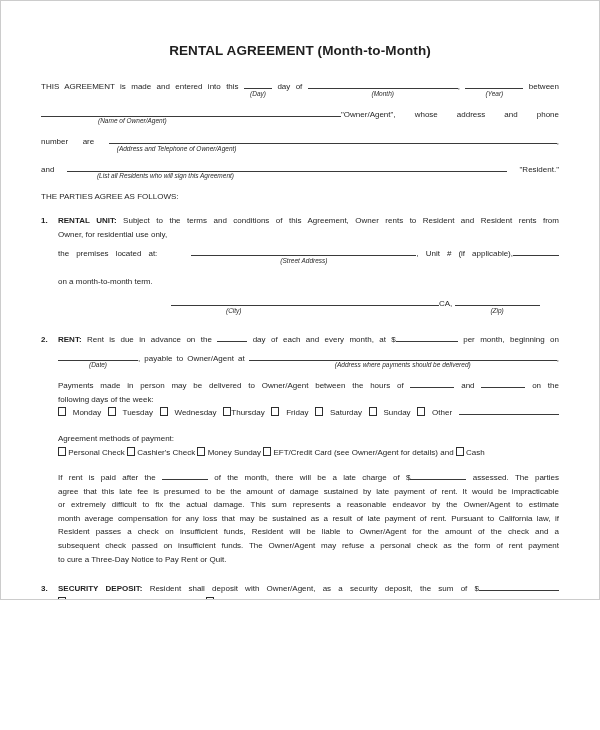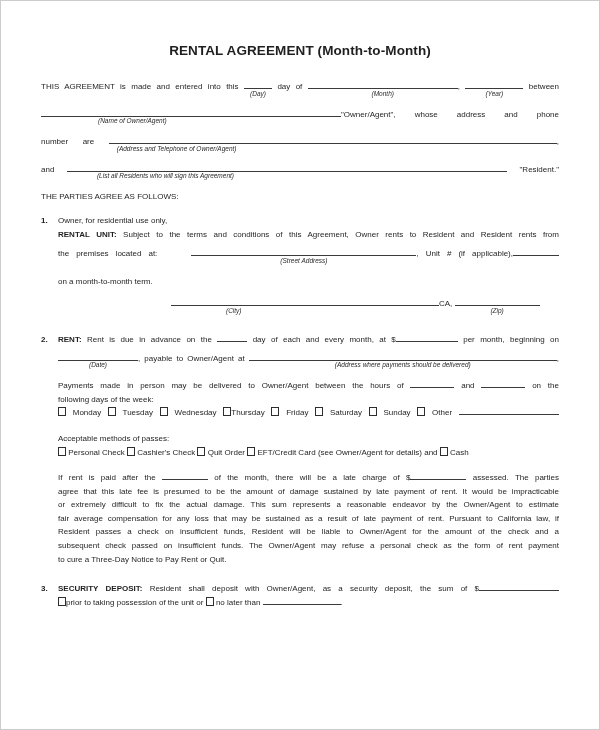--- a/index.html
+++ b/index.html
@@ -4,21 +4,21 @@
 <style>
   :root{
     --text:#1f1f1f;
     --line:#3a3a3a;
     --border:#cccccc;
   }
   html,body{margin:0;padding:0;background:#ffffff;}
   body{font-family:"Liberation Sans","DejaVu Sans",sans-serif;color:var(--text);}
   .page{
     position:relative;
-    width:600px;height:730px;
+    width:600px;height:600px;
     box-sizing:border-box;
     padding:42px 40px 0 40px;
     border:1px solid var(--border);
     background:#ffffff;
     overflow:hidden;
   }
   .title{
     font-size:13.5px;
     font-weight:bold;
     text-align:center;
@@ -65,43 +65,43 @@
   <div class="ln jl lr"><span>THIS AGREEMENT is made and entered into this</span> <span class="blank" style="width: 28px;"><span class="lbl c">(Day)</span></span> <span>day of</span> <span class="blank" style="width: 150px;"><span class="lbl c">(Month)</span></span><span>,</span> <span class="blank" style="width: 58px;"><span class="lbl c">(Year)</span></span> <span>between</span></div>
   <div class="ln jl lr" style="margin-top:10px"><span class="blank" style="width: 300px;"><span class="lbl" style="left: 57px;">(Name of Owner/Agent)</span></span><span>"Owner/Agent", whose address and phone</span></div>
   <div class="ln jl lr" style="margin-top:11px"><span>number are</span> <span class="blank" style="width: 448px;"><span class="lbl" style="left: 8px;">(Address and Telephone of Owner/Agent)</span></span><span>,</span></div>
   <div class="ln jl lr" style="margin-top:9px"><span>and</span> <span class="blank" style="width: 440px;"><span class="lbl" style="left: 30px;">(List all Residents who will sign this Agreement)</span></span> <span>"Resident."</span></div>
 
   <div class="ln" style="margin-top:7px">THE PARTIES AGREE AS FOLLOWS:</div>
 
   <div class="item" style="margin-top:10px">
     <span class="num">1.</span>
     <div class="itext">
+      <div class="ln jl"><span class="bold">RENTAL UNIT:</span> <span>Subject to the terms and conditions of this Agreement, Owner rents to Resident and Resident rents from</span></div>
       <div class="ln"><span>Owner, for residential use only,</span></div>
-      <div class="ln jl"><span class="bold">RENTAL UNIT:</span> <span>Subject to the terms and conditions of this Agreement, Owner rents to Resident and Resident rents from</span></div>
       <div class="ln jl lr" style="margin-top:6px"><span>the premises located at:</span> <span class="gap" style="width: 20px;"></span> <span class="blank" style="width: 225px;"><span class="lbl c">(Street Address)</span></span><span>,</span> <span>Unit # (if applicable),</span><span class="blank" style="width: 46px;"></span></div>
       <div class="ln"><span>on a month-to-month term.</span></div>
       <div class="ln lr" style="margin-top:9px;margin-left:113px"><span class="blank" style="width: 268px;"><span class="lbl" style="left: 55px;">(City)</span></span><span>CA,</span> <span class="blank" style="width: 85px;"><span class="lbl c">(Zip)</span></span></div>
     </div>
   </div>
 
   <div class="item" style="margin-top:8px">
     <span class="num">2.</span>
     <div class="itext">
       <div class="ln jl"><span class="bold">RENT:</span> <span>Rent is due in advance on the</span> <span class="blank" style="width: 30px;"></span> <span>day of each and every month, at $</span><span class="blank" style="width: 62px;"></span> <span>per month, beginning on</span></div>
       <div class="ln jl lr" style="margin-top:5px"><span class="blank" style="width: 80px;"><span class="lbl c">(Date)</span></span><span>,</span> <span>payable to Owner/Agent at</span> <span class="blank" style="width: 308px;"><span class="lbl c">(Address where payments should be delivered)</span></span><span>,</span></div>
       <div class="ln jl" style="margin-top:8px"><span>Payments made in person may be delivered to Owner/Agent between the hours of</span> <span class="blank" style="width: 44px;"></span> <span>and</span> <span class="blank" style="width: 44px;"></span> <span>on the</span></div>
       <div class="ln"><span>following days of the week:</span></div>
       <div class="ln jl"><span class="cb"></span> <span>Monday</span> <span class="cb"></span> <span>Tuesday</span> <span class="cb"></span> <span>Wednesday</span> <span class="cb"></span><span>Thursday</span> <span class="cb"></span> <span>Friday</span> <span class="cb"></span> <span>Saturday</span> <span class="cb"></span> <span>Sunday</span> <span class="cb"></span> <span>Other</span> <span class="blank" style="width: 100px;"></span></div>
-      <div class="ln" style="margin-top:12px"><span>Acceptable methods of passes:</span></div>
-      <div class="ln"><span class="cb"></span> <span>Personal Check</span> <span class="cb"></span> <span>Cashier's Check</span> <span class="cb"></span> <span>Quit Order</span> <span class="cb"></span> <span>EFT/Credit Card (see Owner/Agent for details) and</span> <span class="cb"></span> <span>Cash</span></div>
+      <div class="ln" style="margin-top:12px"><span>Agreement methods of payment:</span></div>
+      <div class="ln"><span class="cb"></span> <span>Personal Check</span> <span class="cb"></span> <span>Cashier's Check</span> <span class="cb"></span> <span>Money Sunday</span> <span class="cb"></span> <span>EFT/Credit Card (see Owner/Agent for details) and</span> <span class="cb"></span> <span>Cash</span></div>
       <div style="margin-top:12px">
         <div class="ln jl"><span>If rent is paid after the</span> <span class="blank" style="width: 46px;"></span> <span>of the month, there will be a late charge of $</span><span class="blank" style="width: 56px;"></span> <span>assessed. The parties</span></div>
         <div class="ln jl"><span>agree that this late fee is presumed to be the amount of damage sustained by late payment of rent. It would be impracticable</span></div>
         <div class="ln jl"><span>or extremely difficult to fix the actual damage. This sum represents a reasonable endeavor by the Owner/Agent to estimate</span></div>
-        <div class="ln jl"><span>fair average compensation for any loss that may be sustained as a result of late payment of rent. Pursuant to California law, if</span></div>
+        <div class="ln jl"><span>month average compensation for any loss that may be sustained as a result of late payment of rent. Pursuant to California law, if</span></div>
         <div class="ln jl"><span>Resident passes a check on insufficient funds, Resident will be liable to Owner/Agent for the amount of the check and a</span></div>
         <div class="ln jl"><span>subsequent check passed on insufficient funds. The Owner/Agent may refuse a personal check as the form of rent payment</span></div>
         <div class="ln"><span>to cure a Three-Day Notice to Pay Rent or Quit.</span></div>
       </div>
     </div>
   </div>
 
   <div class="item" style="margin-top:16px">
     <span class="num">3.</span>
     <div class="itext">

